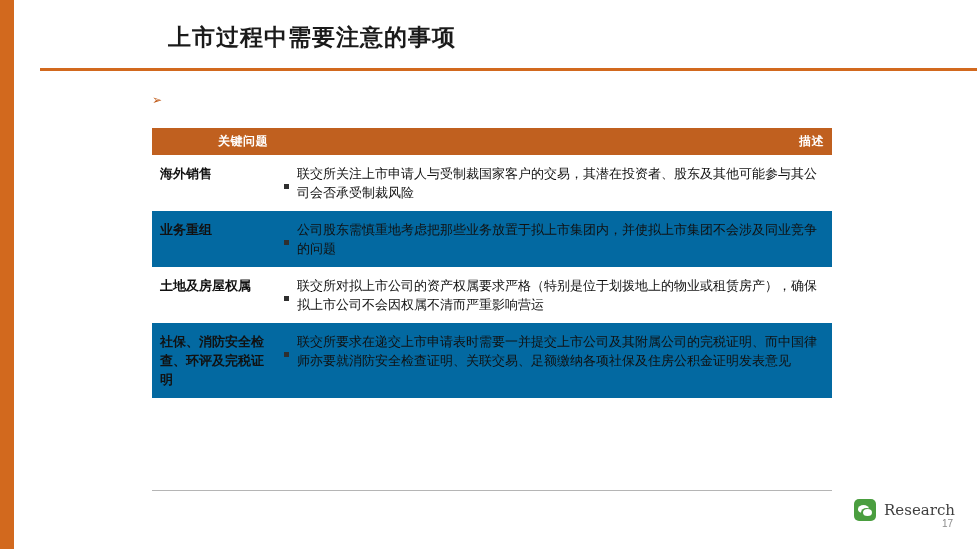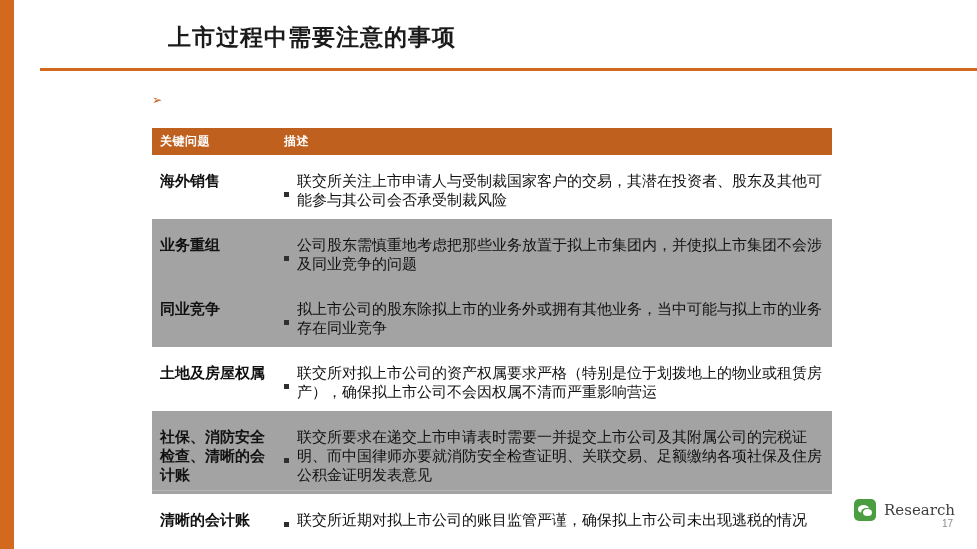--- a/index.html
+++ b/index.html
@@ -86,43 +86,43 @@
     width: 680px;
     border-collapse: collapse;
     table-layout: fixed;
   }
   .tbl th {
     background: #c0601f;
     color: #ffffff;
     font-family: "DejaVu Serif", "Liberation Serif", serif;
     font-weight: bold;
     font-size: 12px;
-    text-align: left;
+    text-align: right;
     padding: 5px 8px;
     border: none;
     letter-spacing: 0.5px;
   }
   .tbl th.col-key { width: 108px; }
   .tbl td {
     vertical-align: top;
     font-family: "DejaVu Serif", "Liberation Serif", serif;
-    font-size: 15px;
+    font-size: 13px;
     color: #111111;
     line-height: 19px;
-    padding: 17px 8px 9px 8px;
+    padding: 9px 8px 9px 8px;
     border: none;
   }
   .tbl td.key {
     font-weight: bold;
     width: 108px;
     padding-left: 8px;
     padding-right: 4px;
   }
   .tbl tr.band-light td { background: #ffffff; }
-  .tbl tr.band-shade td { background: #a3a3a3; }
+  .tbl tr.band-shade td { background: #0369a1; }
 
   .desc-wrap {
     display: flex;
     gap: 8px;
     align-items: center;
   }
   .sq {
     display: inline-block;
     width: 5px;
     height: 5px;
@@ -225,53 +225,35 @@
     </tr>
     <tr class="band-shade">
       <td class="key">业务重组</td>
       <td>
         <div class="desc-wrap">
           <span class="sq"></span>
           <span class="desc-txt">公司股东需慎重地考虑把那些业务放置于拟上市集团内，并使拟上市集团不会涉及同业竞争的问题</span>
         </div>
       </td>
     </tr>
-    <tr class="band-shade">
-      <td class="key">同业竞争</td>
-      <td>
-        <div class="desc-wrap">
-          <span class="sq"></span>
-          <span class="desc-txt">拟上市公司的股东除拟上市的业务外或拥有其他业务，当中可能与拟上市的业务存在同业竞争</span>
-        </div>
-      </td>
-    </tr>
     <tr class="band-light">
       <td class="key">土地及房屋权属</td>
       <td>
         <div class="desc-wrap">
           <span class="sq"></span>
           <span class="desc-txt">联交所对拟上市公司的资产权属要求严格（特别是位于划拨地上的物业或租赁房产），确保拟上市公司不会因权属不清而严重影响营运</span>
         </div>
       </td>
     </tr>
     <tr class="band-shade">
-      <td class="key">社保、消防安全检查、清晰的会计账</td>
+      <td class="key">社保、消防安全检查、环评及完税证明</td>
       <td>
         <div class="desc-wrap">
           <span class="sq"></span>
           <span class="desc-txt">联交所要求在递交上市申请表时需要一并提交上市公司及其附属公司的完税证明、而中国律师亦要就消防安全检查证明、关联交易、足额缴纳各项社保及住房公积金证明发表意见</span>
-        </div>
-      </td>
-    </tr>
-    <tr class="band-light">
-      <td class="key">清晰的会计账</td>
-      <td>
-        <div class="desc-wrap">
-          <span class="sq"></span>
-          <span class="desc-txt">联交所近期对拟上市公司的账目监管严谨，确保拟上市公司未出现逃税的情况</span>
         </div>
       </td>
     </tr>
   </tbody>
 </table>
 
 <div class="footer-logo">
   <span class="wechat-badge"></span>
   <span class="footer-text">Research</span>
 </div>

